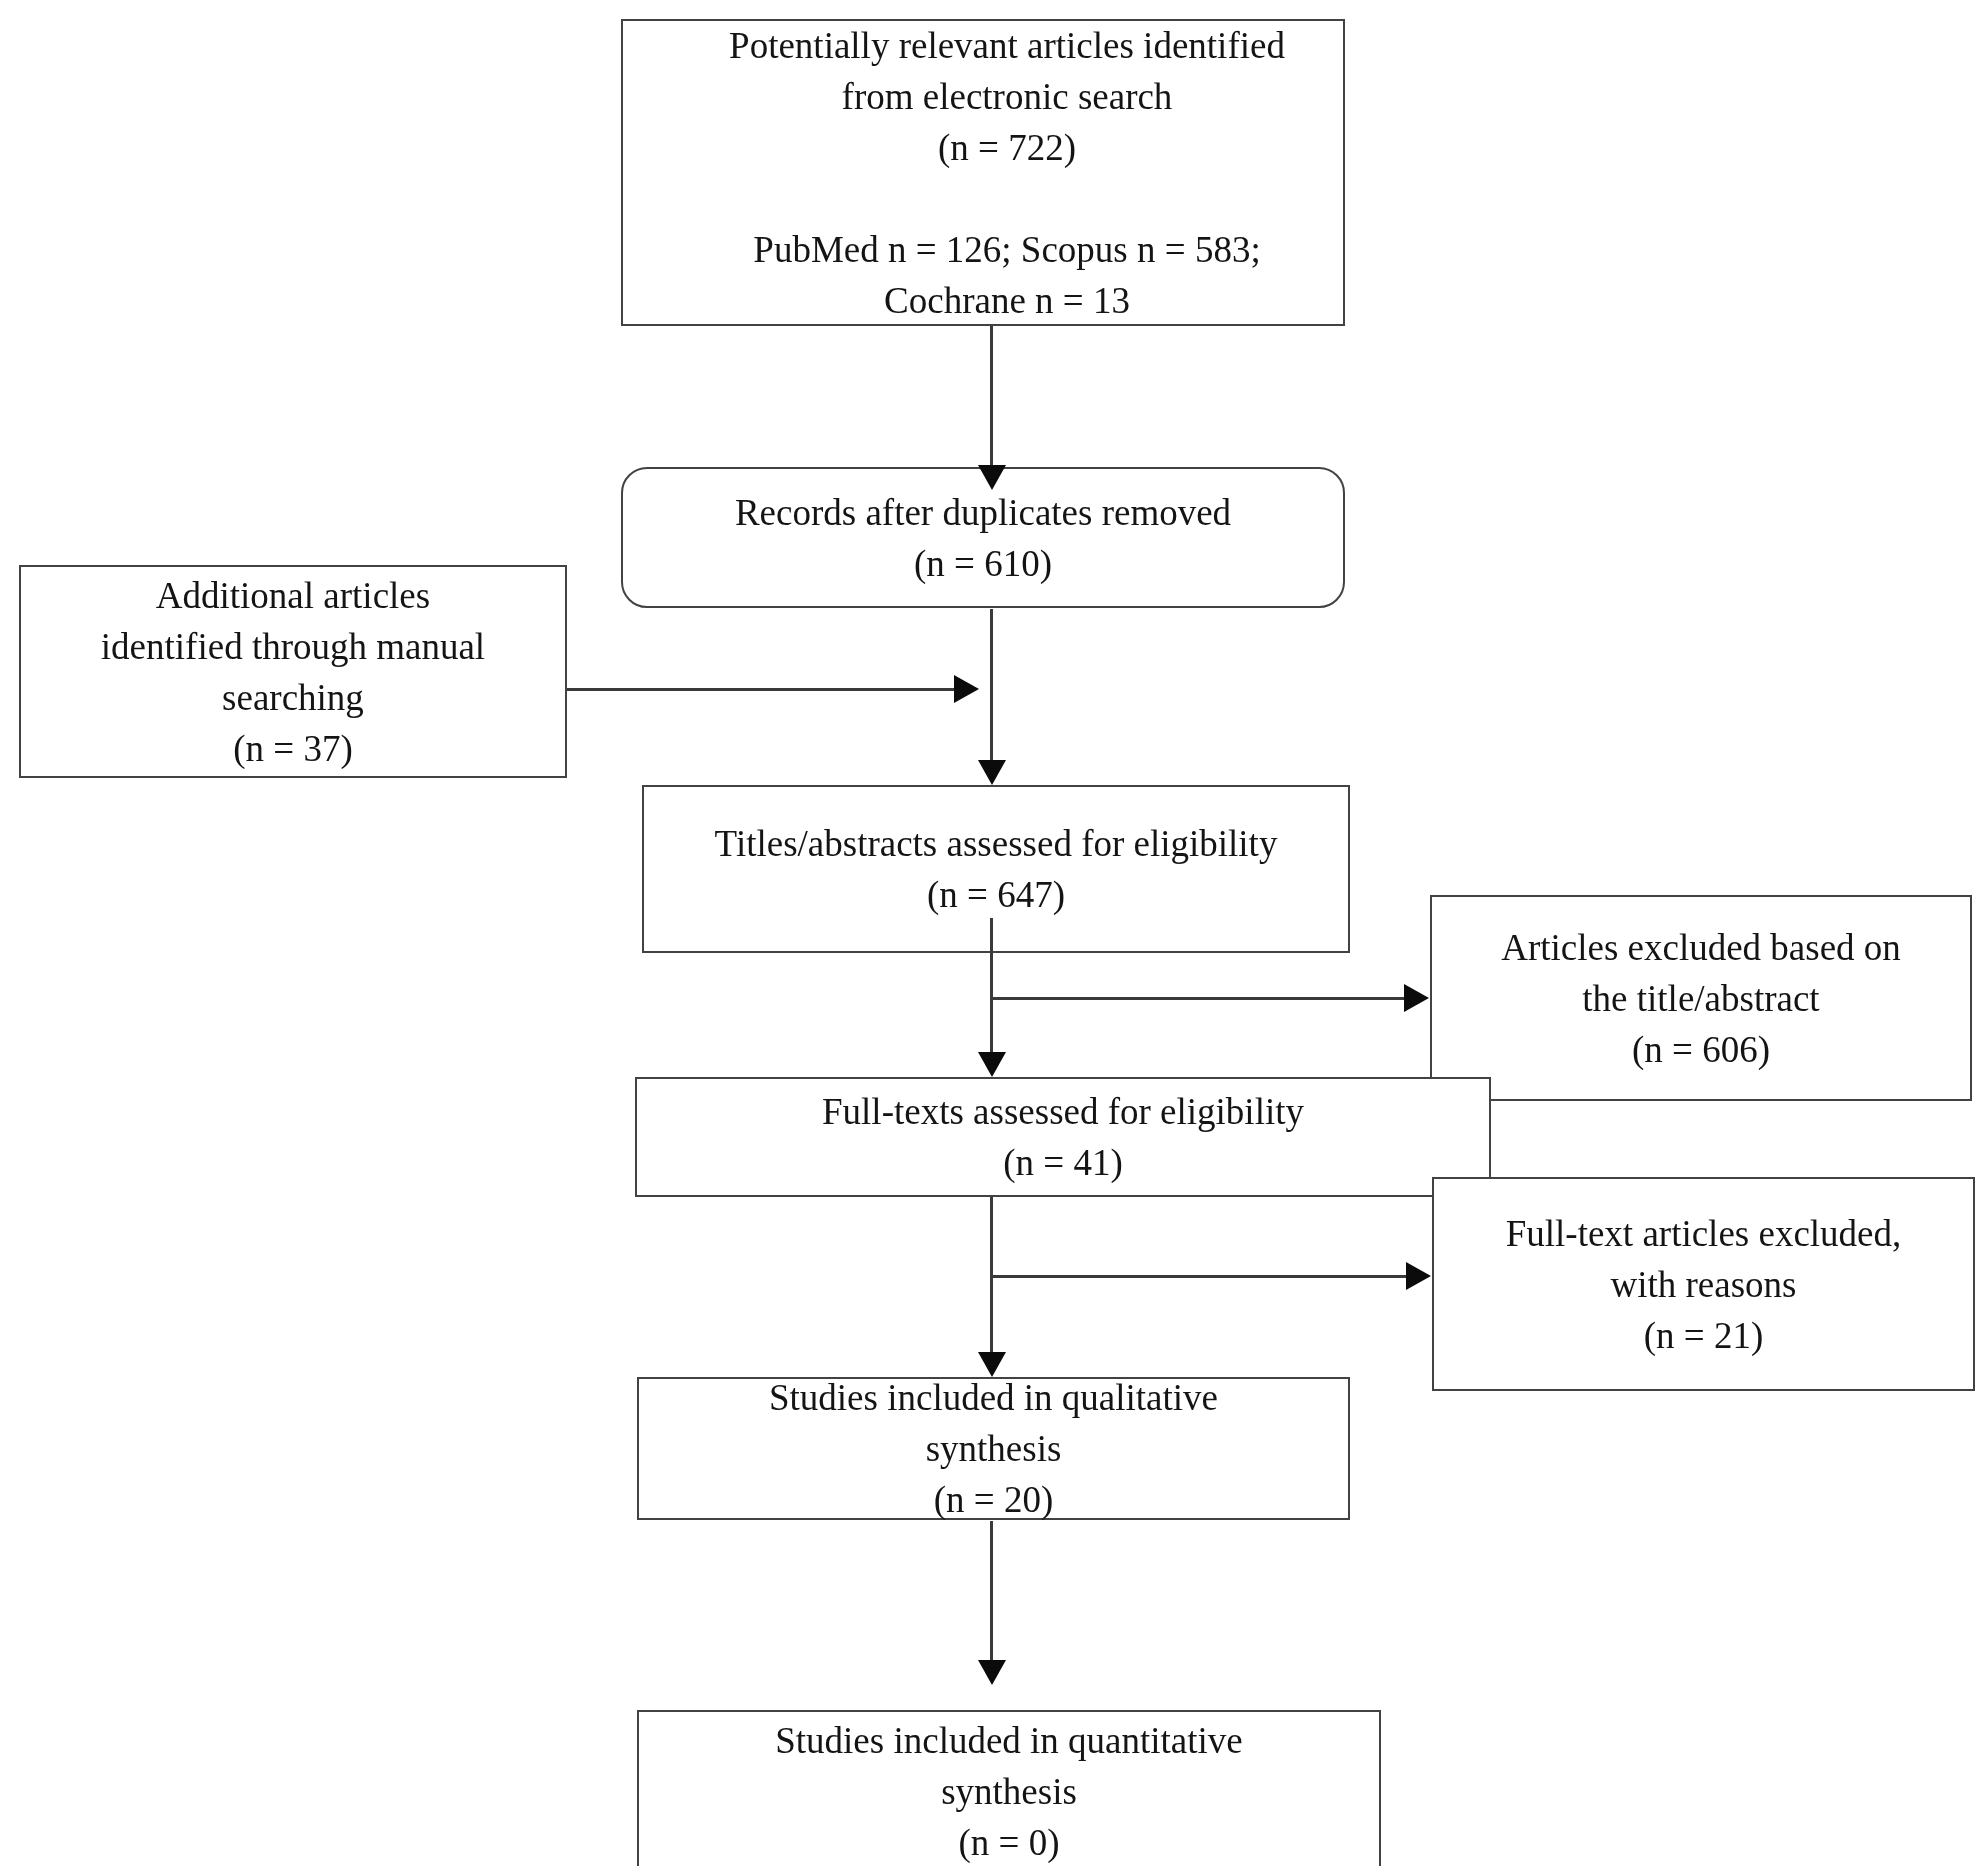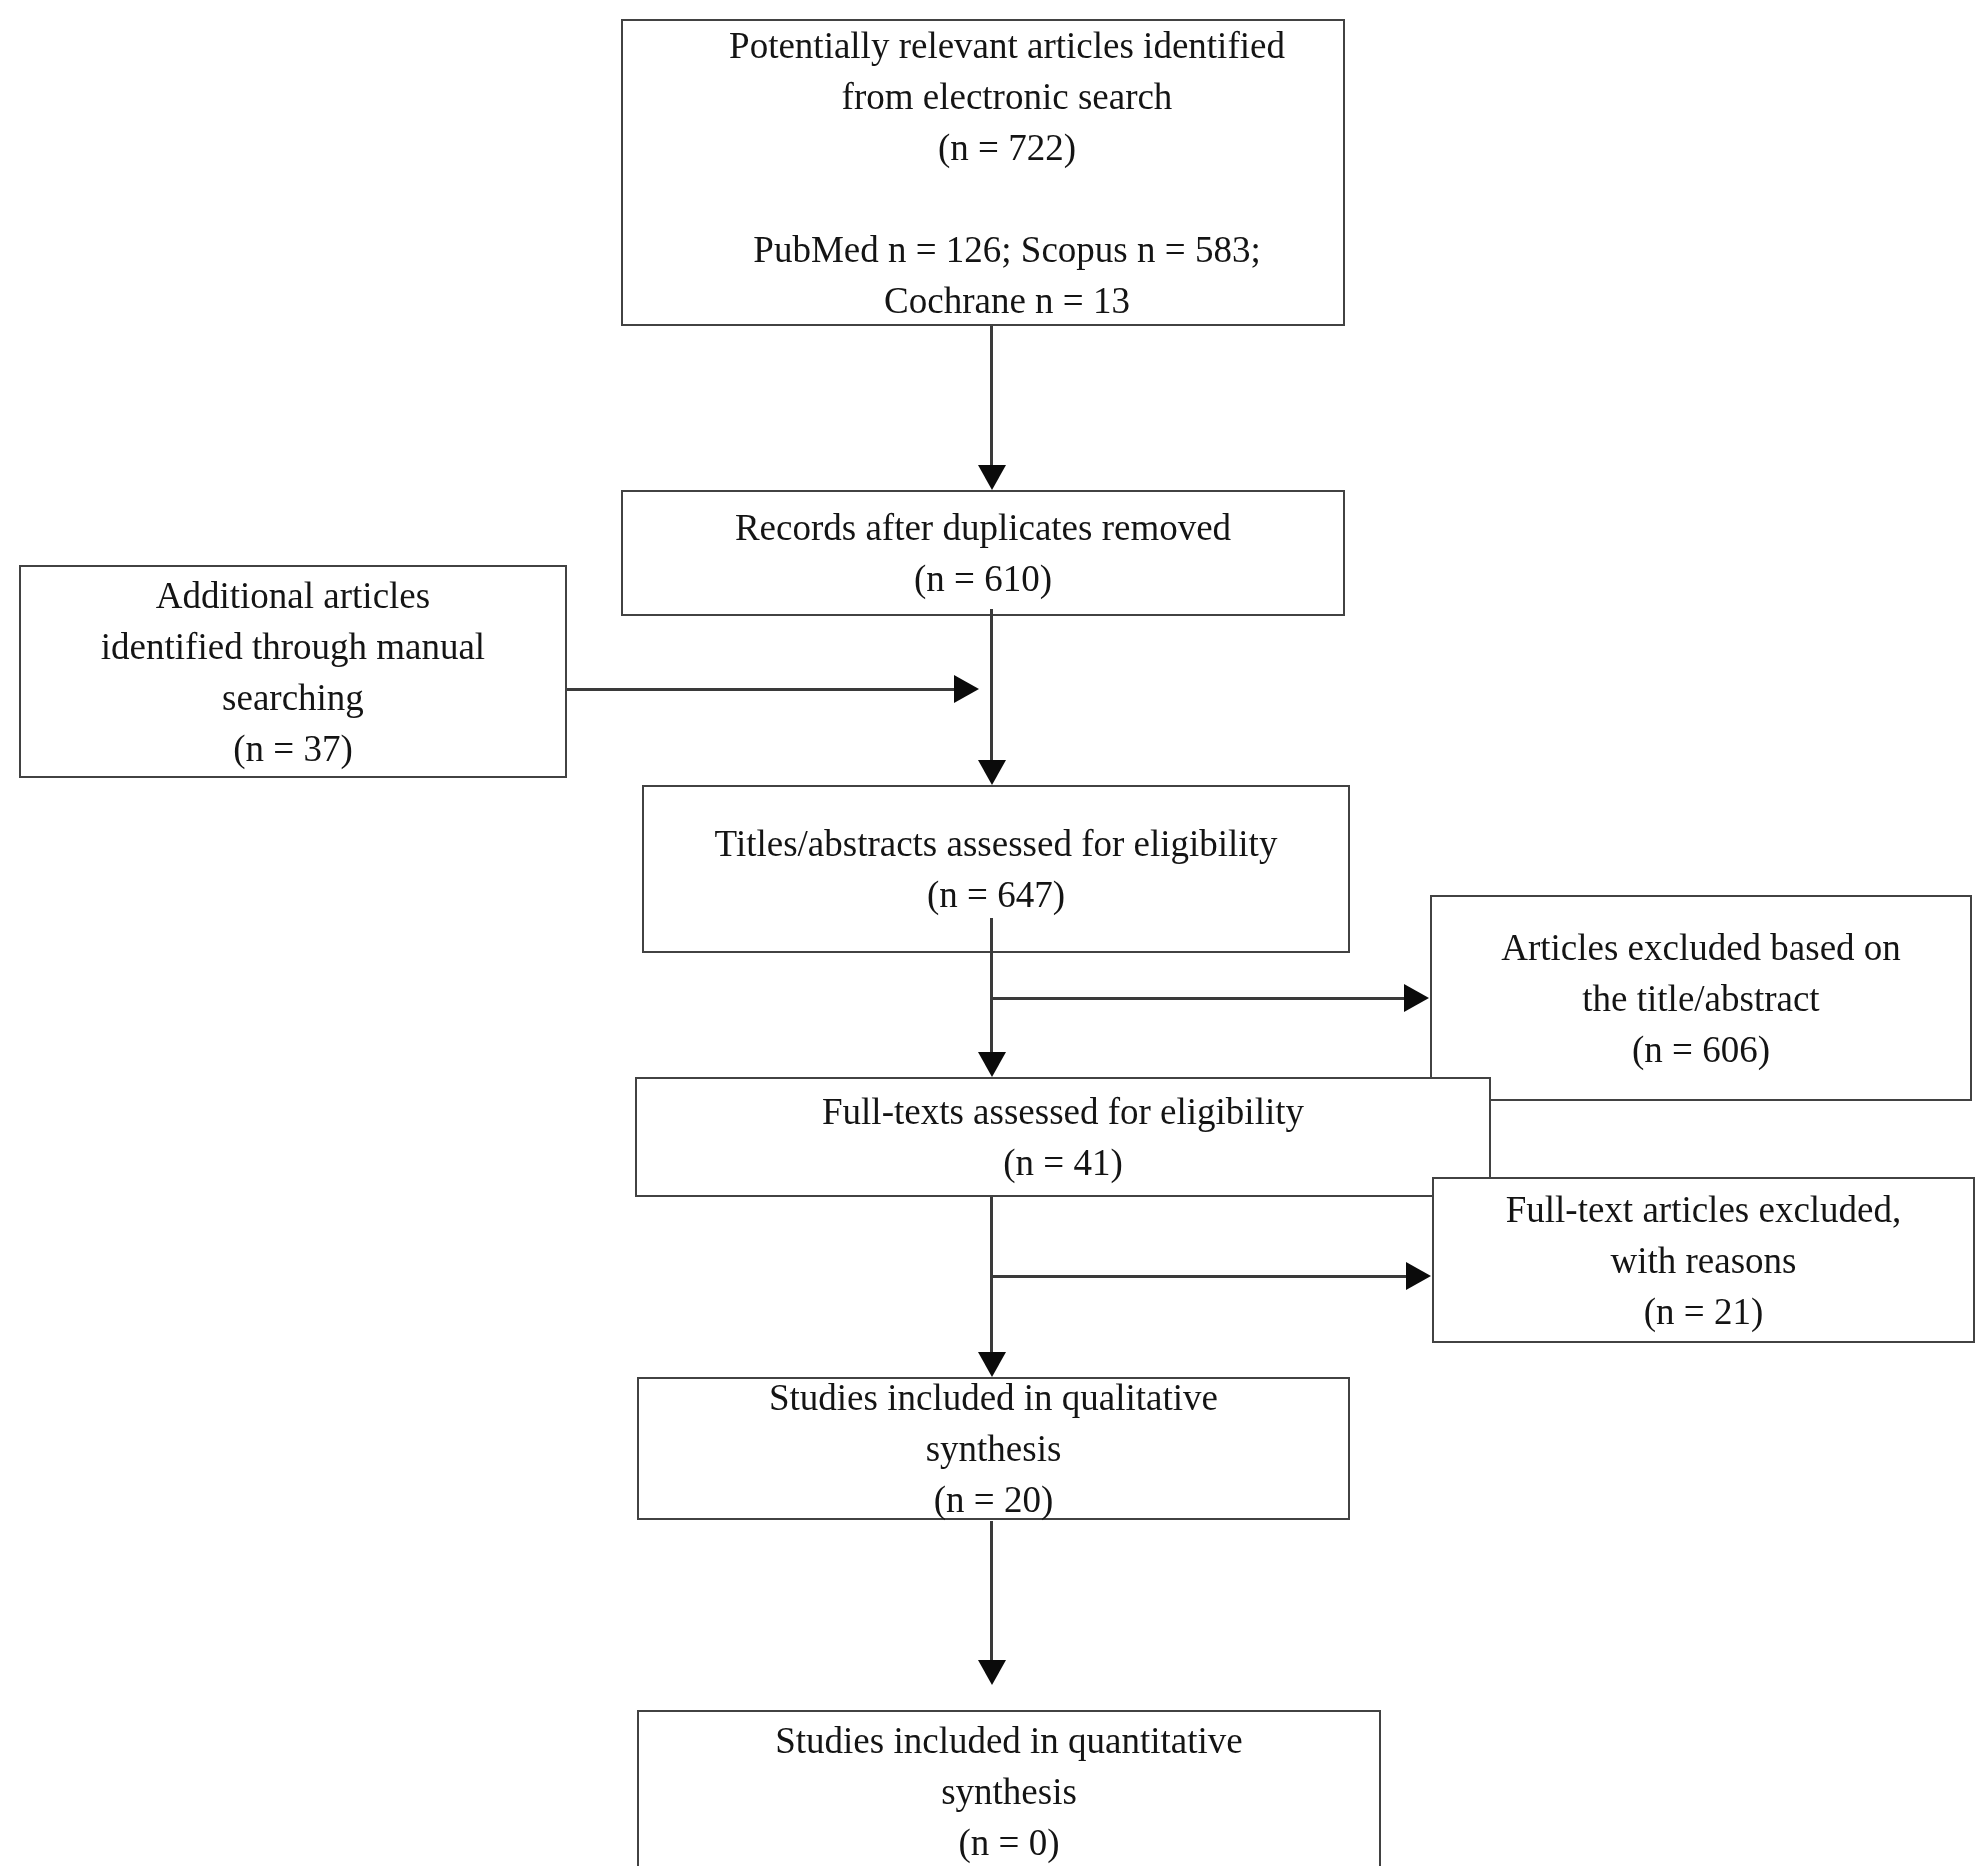--- a/index.html
+++ b/index.html
@@ -37,26 +37,26 @@
     border-top: 25px solid var(--arrowhead, #0b0b0b);
   }
   .arrow-right {
     position: absolute; width: 0; height: 0;
     border-top: 14px solid transparent;
     border-bottom: 14px solid transparent;
     border-left: 25px solid var(--arrowhead, #0b0b0b);
   }
   
   #box-a { left: 621px; top: 19px;  width: 724px; height: 307px; padding-left: 48px; }
-  #box-b { left: 621px; top: 490px; width: 724px; height: 126px; }
+  #box-b { left: 621px; top: 467px; width: 724px; height: 141px; border-radius: 26px; }
   #box-c { left: 19px;  top: 565px; width: 548px; height: 213px; }
   #box-d { left: 642px; top: 785px; width: 708px; height: 168px; }
   #box-e { left: 1430px; top: 895px; width: 542px; height: 206px; justify-content: center; }
   #box-f { left: 635px; top: 1077px; width: 856px; height: 120px; }
-  #box-g { left: 1432px; top: 1177px; width: 543px; height: 166px; }
+  #box-g { left: 1432px; top: 1177px; width: 543px; height: 214px; }
   #box-h { left: 637px; top: 1377px; width: 713px; height: 143px; }
   #box-i { left: 637px; top: 1686px; width: 744px; height: 163px; margin-top: 24px; }
 </style>
 </head>
 <body>
 
 <div class="canvas">
 
   <div class="box" id="box-a">
     <div class="box-text">Potentially relevant articles identified

